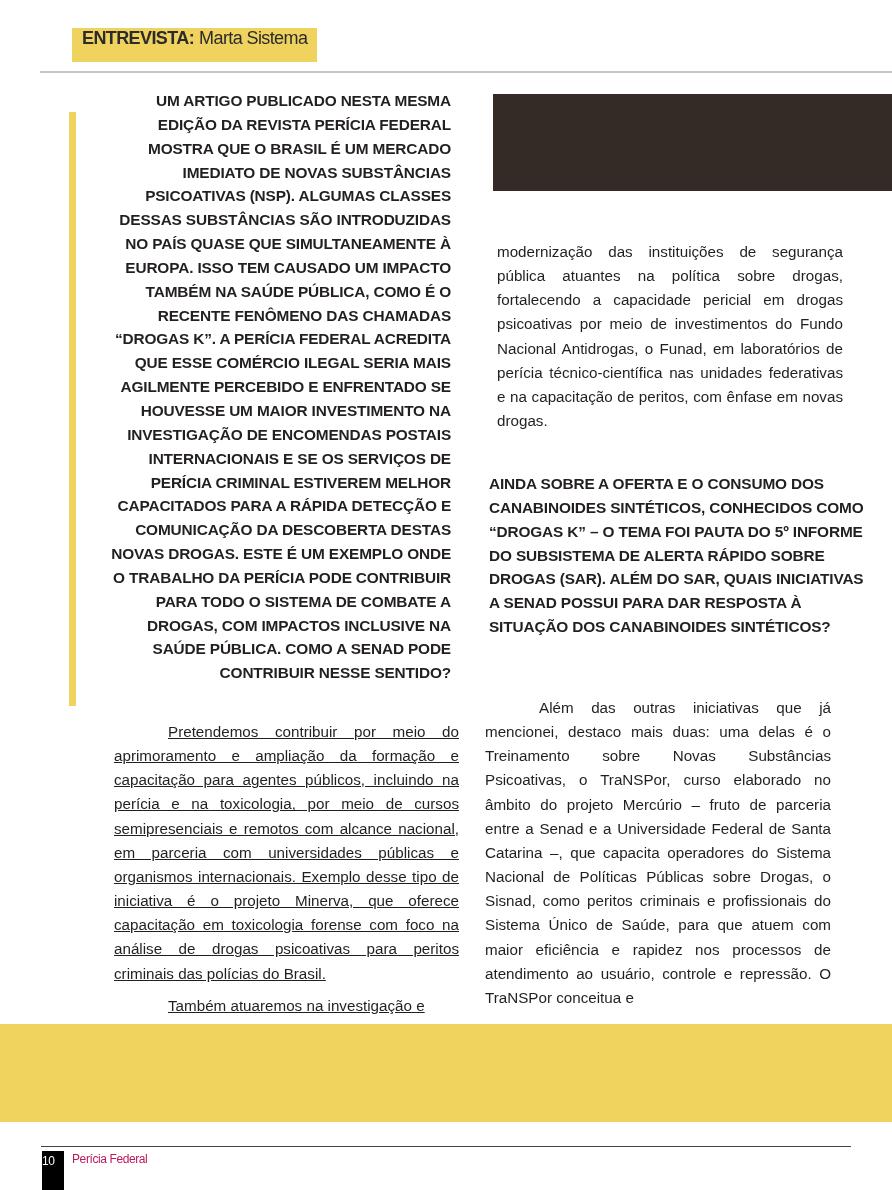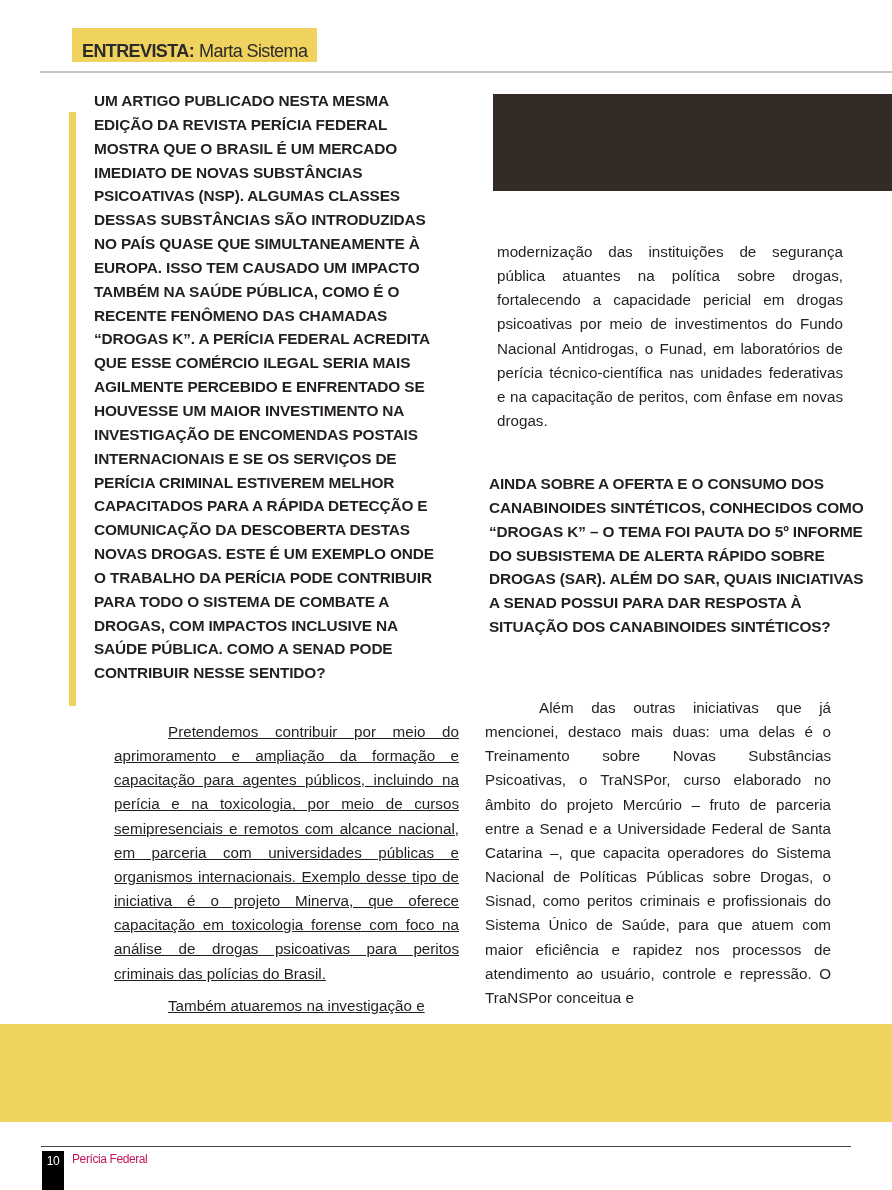--- a/index.html
+++ b/index.html
@@ -4,36 +4,36 @@
   <style>
     html, body { margin: 0; padding: 0; }
     body {
       width: 892px; height: 1190px; position: relative; overflow: hidden;
       background: #ffffff; color: #231f20;
       font-family: "Liberation Sans", sans-serif;
     }
     .header-tag {
       position: absolute; left: 72px; top: 28px; width: 245px; height: 34px;
       background: #efd35e; box-sizing: border-box; padding-left: 10px;
-      display: flex; align-items: flex-end;
+      display: flex; align-items: flex-start;
       font-family: "Liberation Sans", sans-serif; font-size: 18px; color: #2b2b2b;
       letter-spacing: -0.6px;
     }
     .header-tag .label { font-weight: bold; margin-right: 5px; }
     .header-rule {
       position: absolute; left: 40px; right: 0; top: 71px; height: 2px; background: #c6c6c6;
     }
     .accent-bar {
       position: absolute; left: 69px; top: 112px; width: 7px; height: 594px; background: #efd35e;
     }
     .question {
       position: absolute; font-weight: bold; font-size: 15.4px; line-height: 23.85px;
       color: #231f20; text-transform: uppercase; letter-spacing: -0.15px;
     }
-    .q1 { left: 94px; top: 89px; width: 345px; }
+    .q1 { left: 106px; top: 89px; width: 345px; text-align: right; }
     .q2 { left: 489px; top: 472px; width: 380px; }
     .dark-box {
       position: absolute; left: 493px; top: 94px; width: 399px; height: 97px; background: #342a26;
     }
     .body-text {
       position: absolute; font-size: 15.2px; line-height: 24.15px; color: #231f20;
       text-align: justify; hyphens: none;
     }
     .body-text p { margin: 8px; text-indent: 54px; }
     .body-text p.no-indent { text-indent: 0; }
@@ -41,21 +41,21 @@
     .b2 { left: 489px; top: 232px; width: 362px; }
     .b3 { left: 477px; top: 688px; width: 362px; }
     .yellow-band {
       position: absolute; left: 0; top: 1024px; width: 892px; height: 98px; background: #efd35e;
     }
     .footer-rule {
       position: absolute; left: 41px; top: 1146px; width: 810px; height: 1px; background: #444;
     }
     .page-num {
       position: absolute; left: 42px; top: 1151px; width: 22px; height: 39px; background: #000;
-      color: #fff; font-size: 12px; text-align: center; line-height: 20px; letter-spacing: -0.5px;
+      color: #fff; font-size: 12px; line-height: 20px; letter-spacing: -0.5px;
     }
     .footer-title {
       position: absolute; left: 72px; top: 1152px; font-size: 12px; color: #be185d; letter-spacing: -0.4px;
     }
   </style>
 </head>
 <body>
 
 <div class="header-tag">
   <span class="label">ENTREVISTA:</span>

